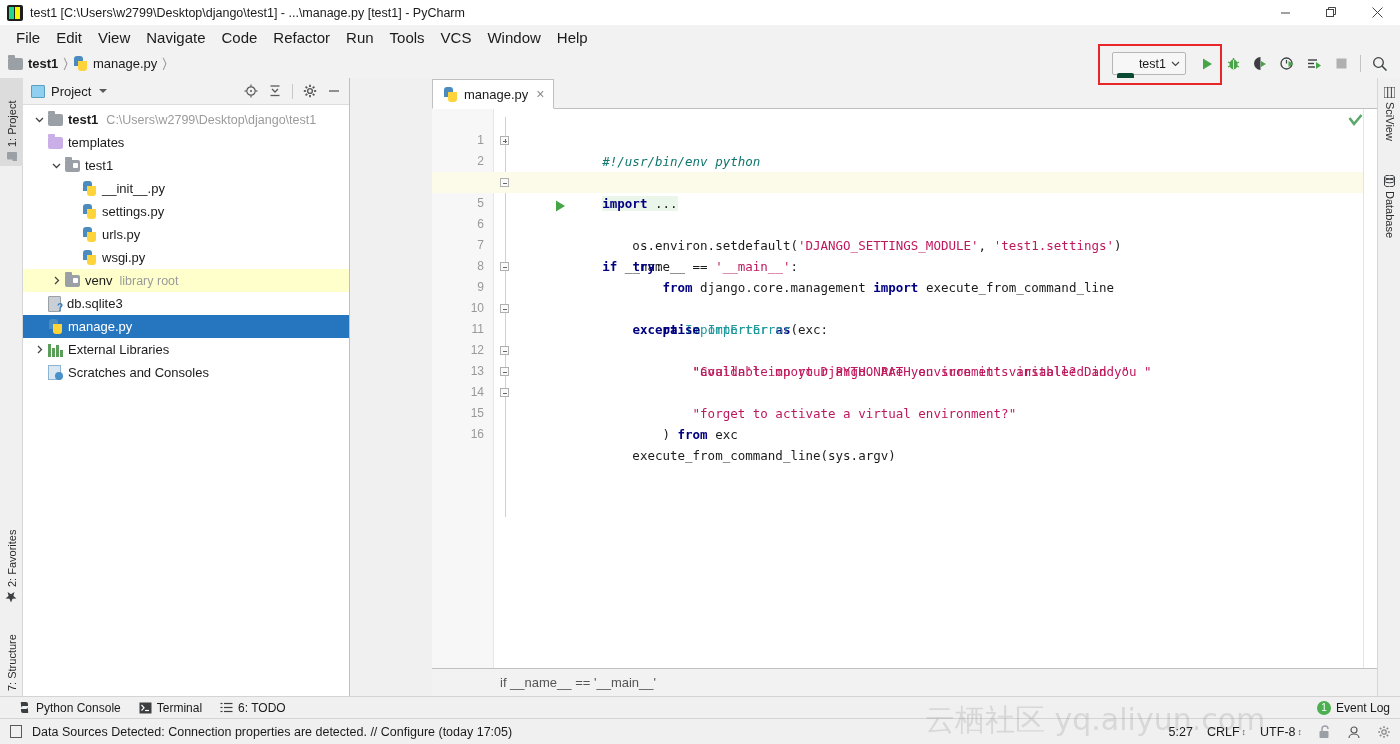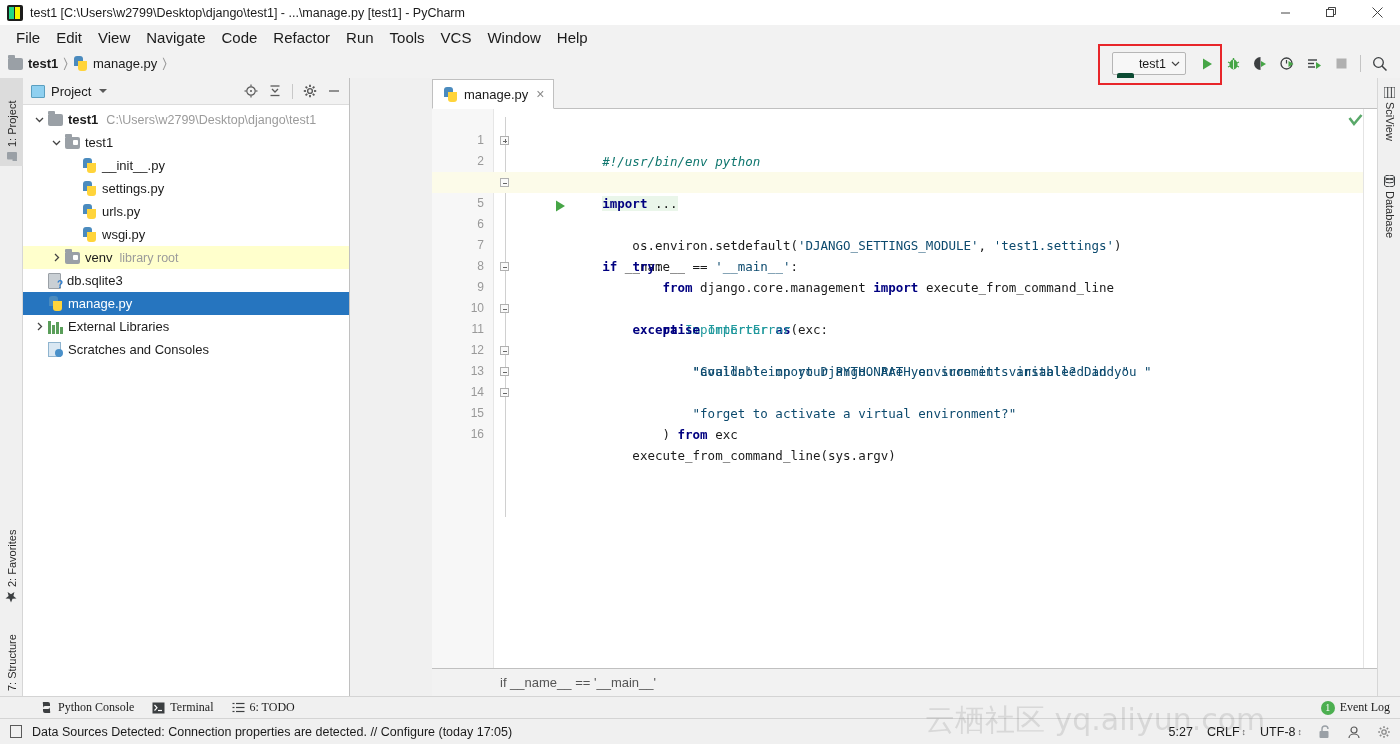--- a/index.html
+++ b/index.html
@@ -245,21 +245,21 @@
   .fold-box::before {
     content: ""; position: absolute; left: 1.5px; top: 3.5px; width: 4px; height: 1px; background: #666;
   }
   .fold-box.plus::after {
     content: ""; position: absolute; left: 3.5px; top: 1.5px; width: 1px; height: 4px; background: #666;
   }
   .run-arrow { position: absolute; left: 33px; top: 4px; }
 
   
   .kw  { color: #000080; font-weight: bold; }
-  .str { color: #0c4a6e; }
+  .str { color: #be185d; }
   .cmt { color: #0f766e; font-style: italic; }
   .cls { color: #20999d; }
   .txt { color: #1b1b1b; }
   .hl-import { background: #eaf6ea; }
 
   .editor-rightgutter {
     position: absolute; right: 0; top: 31px; width: 14px; height: 559px;
     background: #ffffff; border-left: 1px solid #e4e4e4;
   }
   .check-ok { position: absolute; right: 14px; top: 36px; }
@@ -268,21 +268,21 @@
     position: absolute; left: 0; bottom: 0; width: 945px; height: 28px;
     background: #f2f2f2; border-top: 1px solid #c0c0c0;
     display: flex; align-items: center; padding-left: 68px;
     font-size: 13px; color: #555;
   }
 
   
   .bottombar {
     position: absolute; left: 0; bottom: 26px; width: 1400px; height: 22px;
     background: #f0f0f0; border-top: 1px solid #d4d4d4;
-    display: flex; align-items: center; padding-left: 40px; gap: 18px; font-family: Liberation Serif, serif;
+    display: flex; align-items: center; padding-left: 18px; gap: 18px;
   }
   .btw { display: flex; align-items: center; gap: 5px; font-size: 12px; color: #1b1b1b; }
   .eventlog {
     margin-left: auto; margin-right: 10px; display: flex; align-items: center; gap: 5px;
     font-size: 12px; color: #1b1b1b;
   }
   .evbadge {
     width: 14px; height: 14px; border-radius: 50%; background: #4caf50; color: #fff;
     font-size: 10px; display: flex; align-items: center; justify-content: center;
   }
@@ -529,20 +529,24 @@
         <span class="twist">
           <svg width="9" height="9" viewBox="0 0 9 9">
               <polyline points="1,3 4.5,6.5 8,3" fill="none" stroke="#444" stroke-width="1.3"></polyline>
             </svg>
         </span>
         <span class="ico-folder"></span>
         <span class="tlabel bold">test1</span>
         <span class="tpath">C:\Users\w2799\Desktop\django\test1</span>
       </div>
 
+      <div class="trow indent-1">
+        <span class="ico-folder purple"></span>
+        <span class="tlabel">templates</span>
+      </div>
 
       <div class="trow" style="padding-left:25px;">
         <span class="twist">
           <svg width="9" height="9" viewBox="0 0 9 9">
               <polyline points="1,3 4.5,6.5 8,3" fill="none" stroke="#444" stroke-width="1.3"></polyline>
             </svg>
         </span>
         <span class="ico-folder src"></span>
         <span class="tlabel">test1</span>
       </div>

